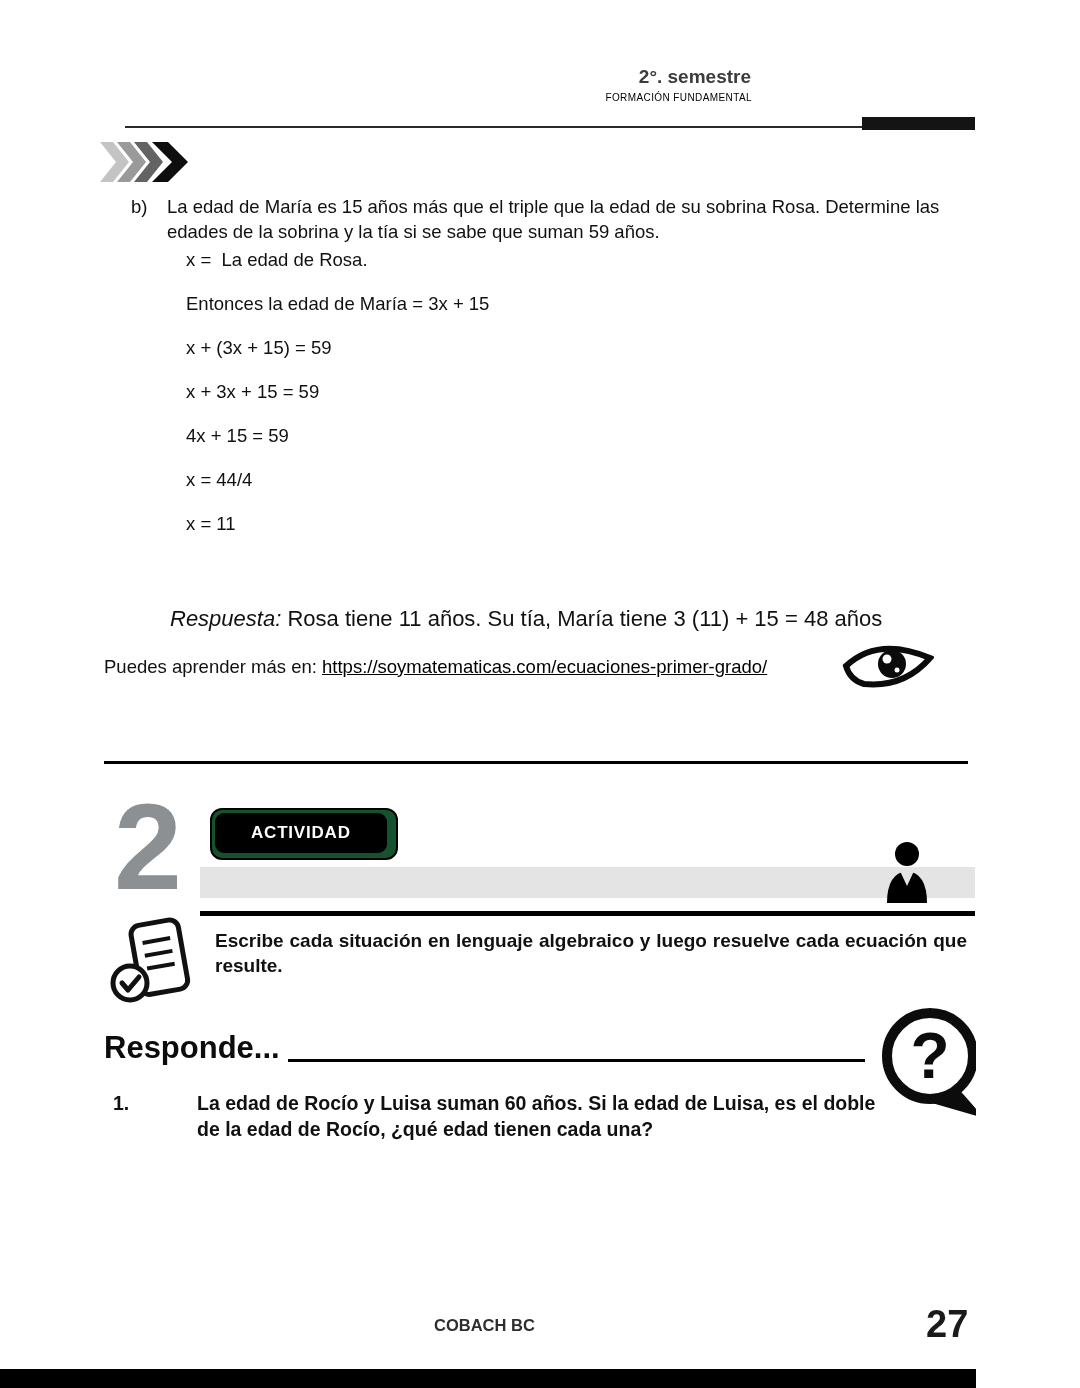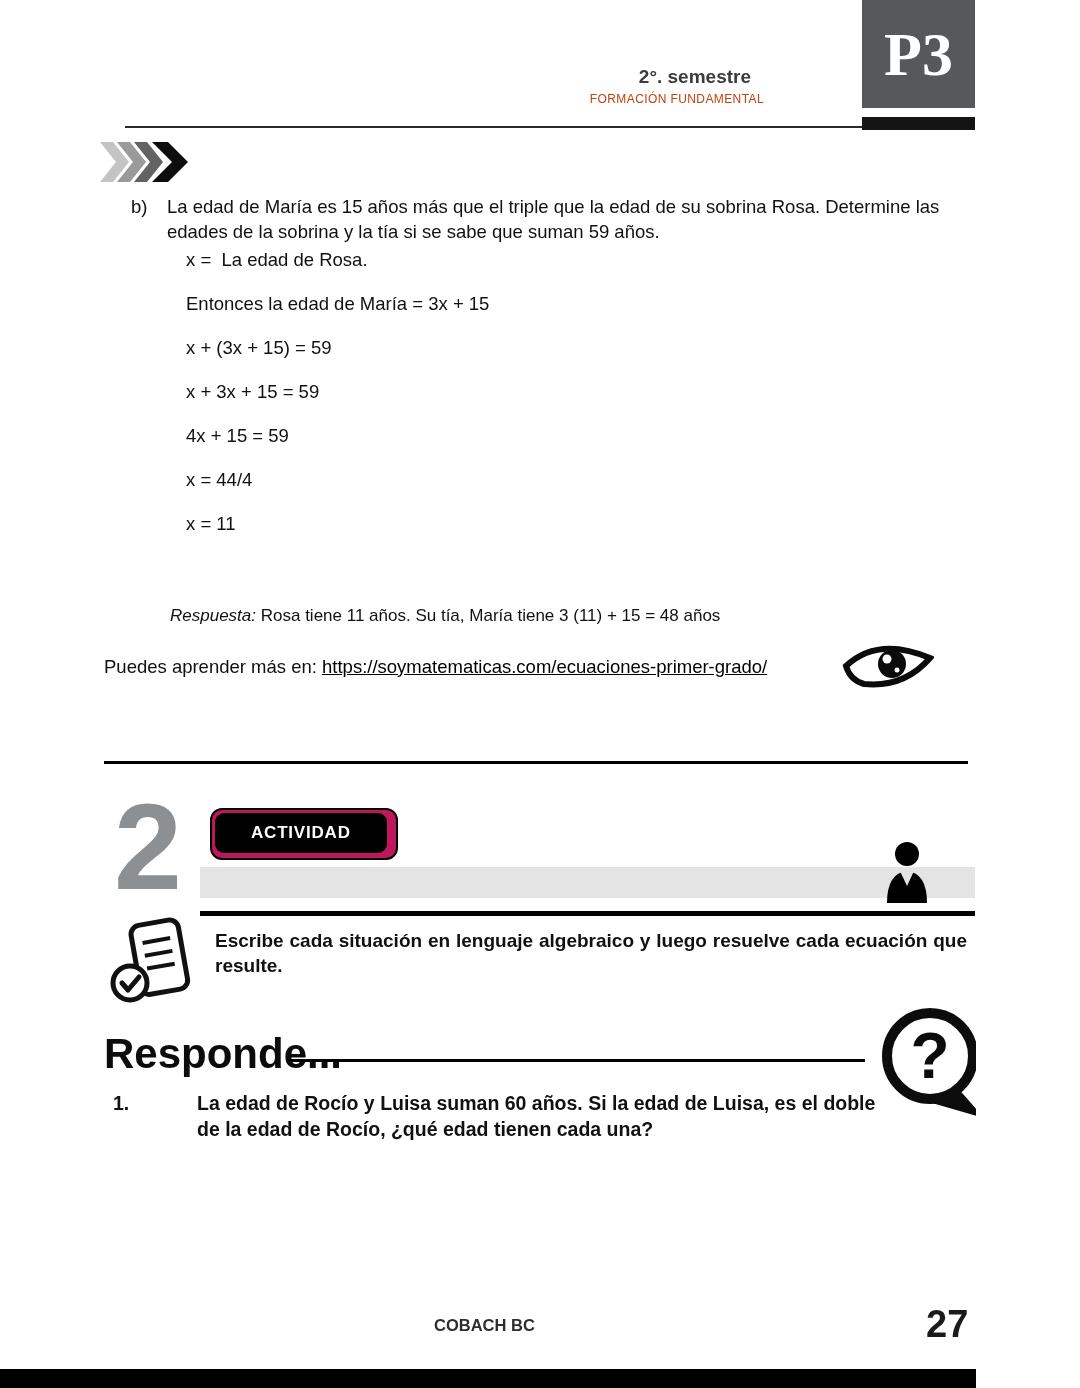--- a/index.html
+++ b/index.html
@@ -9,68 +9,68 @@
     height: 1388px;
     background: #ffffff;
     overflow: hidden;
     font-family: "Liberation Sans", sans-serif;
     color: #111;
   }
   .abs { position: absolute; }
 
   
   .hdr-semester { right: 225px; top: 66px; font-size: 19px; font-weight: bold; color: #3c3c3c; text-align: right; }
-  .hdr-program  { right: 212px; top: 92px; font-size: 12px; color: #c2410c; letter-spacing: .4px; text-align: right; }
+  .hdr-program  { right: 224px; top: 92px; font-size: 10px; color: #000000; letter-spacing: .4px; text-align: right; }
   .p3-box {
     left: 862px; top: 0; width: 113px; height: 108px;
     background: #57585a; color: #fff;
     display: flex; align-items: center; justify-content: center;
     font-family: "Liberation Serif", serif; font-weight: bold; font-size: 62px;
   }
   .hdr-line { left: 125px; top: 126px; width: 737px; height: 2px; background: #2b2b2b; }
   .hdr-bar  { left: 862px; top: 117px; width: 113px; height: 13px; background: #141414; }
 
   .chevrons { left: 100px; top: 142px; }
 
   
   .problem { left: 131px; top: 194px; width: 845px; display: flex; gap: 10px; font-size: 18.5px; line-height: 25px; }
   .problem .p-label { width: 26px; flex: none; }
   .problem .p-text  { width: 800px; }
 
   .steps { left: 170px; top: 247px; font-size: 18.5px; }
   .steps .step { line-height: 25px; margin-bottom: 19px; white-space: pre; margin-left: 16px; }
 
-  .answer { left: 170px; top: 606px; font-size: 17px; }
+  .answer { left: 170px; top: 606px; font-size: 22px; }
   .answer .ans-label { font-style: italic; }
 
   .learn { left: 104px; top: 656px; font-size: 18.5px; }
   .learn a { color: #000; text-decoration: underline; cursor: pointer; }
   .eye-icon { left: 842px; top: 634px; }
 
   .divider { left: 104px; top: 761px; width: 864px; height: 3px; background: #000; }
 
   
   .act-number { left: 114px; top: 786px; font-size: 122px; line-height: 1; font-weight: bold; color: #8d9093; }
   .act-badge {
     left: 210px; top: 808px;
     border: 2.5px solid #000; border-radius: 12px;
-    background: #be185d; padding: 3px 9px 5px 3px;
+    background: #14532d; padding: 3px 9px 5px 3px;
   }
   .act-badge-inner {
     background: #000; color: #fff; border-radius: 9px;
     padding: 10px 36px; font-size: 17px; font-weight: bold; letter-spacing: .8px;
   }
   .act-graybar { left: 200px; top: 867px; width: 775px; height: 31px; background: #e4e4e4; }
   .person-icon { left: 884px; top: 841px; }
   .act-thickline { left: 200px; top: 911px; width: 775px; height: 5px; background: #000; }
   .check-icon { left: 106px; top: 916px; }
   .instructions { left: 215px; top: 928px; width: 752px; font-size: 19px; font-weight: bold; line-height: 25px; text-align: justify; }
 
   
-  .responde-title { left: 104px; top: 1030px; font-size: 42px; font-weight: bold; color: #0c0c0c; }
+  .responde-title { left: 104px; top: 1030px; font-size: 31px; font-weight: bold; color: #0c0c0c; }
   .responde-line  { left: 288px; top: 1059px; width: 577px; height: 2.5px; background: #000; }
   .q-icon { left: 876px; top: 1004px; }
   .item { left: 113px; top: 1090px; width: 790px; display: flex; gap: 12px; font-size: 19.5px; font-weight: bold; line-height: 26px; }
   .item .i-num { width: 24px; flex: none; }
   .item .i-text { width: 725px; margin-left: 48px; }
 
   
   .footer-row { left: 434px; top: 1316px; display: flex; gap: 20px; align-items: baseline; }
   .footer-brand { font-size: 16.5px; font-weight: bold; color: #2e2e2e; }
   .footer-inst  { font-size: 16.5px; font-weight: bold; color: #8f8f8f; }
@@ -98,21 +98,20 @@
       <polyline points="2,42 22,60 42,42 62,60 82,42"></polyline>
       <polyline points="2,78 22,96 42,78 62,96 82,78"></polyline>
       <polyline points="2,114 22,132 42,114 62,132 82,114"></polyline>
       <polyline points="2,150 22,168 42,150 62,168 82,150"></polyline>
       <polyline points="2,186 22,204 42,186 62,204 82,186"></polyline>
     </g>
   </svg>
 
   <div class="abs hdr-semester">2°. semestre</div>
   <div class="abs hdr-program">FORMACIÓN FUNDAMENTAL</div>
-  <div class="abs p3-box">P3</div>
   <div class="abs hdr-line"></div>
   <div class="abs hdr-bar"></div>
 
   <svg class="abs chevrons" width="96" height="40" viewBox="0 0 96 40">
     <polygon points="0,0 13,0 29,20 13,40 0,40 16,20" fill="#c4c4c4"></polygon>
     <polygon points="17,0 30,0 46,20 30,40 17,40 33,20" fill="#9a9a9a"></polygon>
     <polygon points="34,0 47,0 63,20 47,40 34,40 50,20" fill="#636363"></polygon>
     <polygon points="52,0 68,0 88,20 68,40 52,40 72,20" fill="#0e0e0e"></polygon>
   </svg>
 

